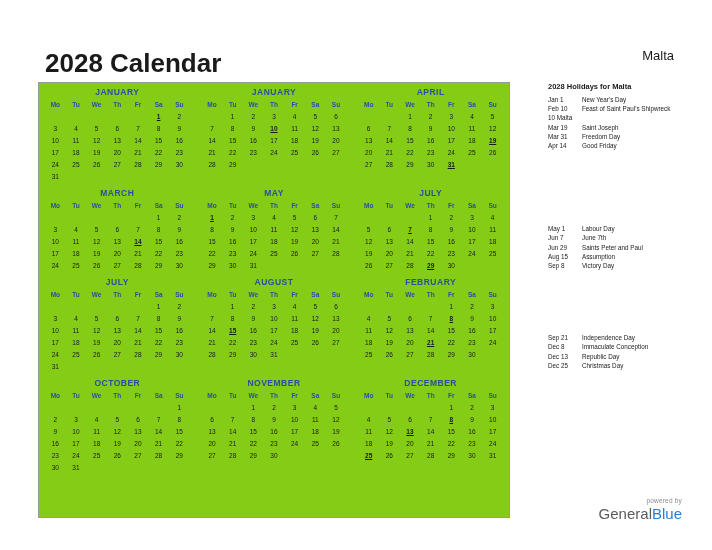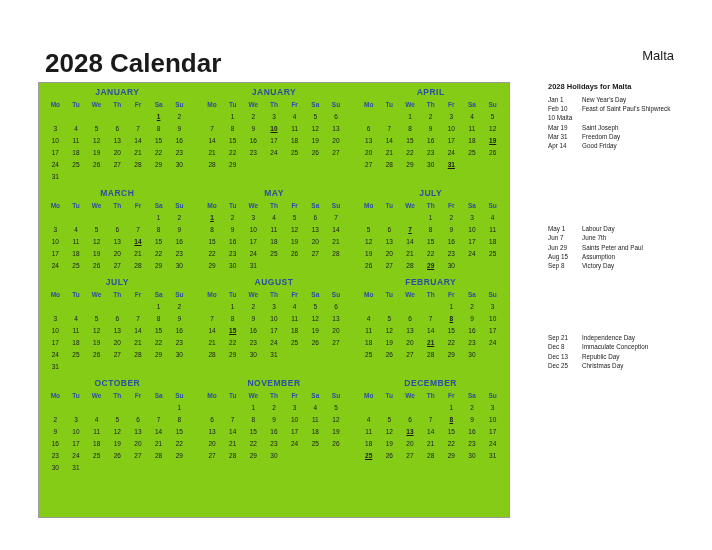--- a/index.html
+++ b/index.html
@@ -1011,14 +1011,18 @@
             <div class="hol-name">Republic Day</div>
           </div>
           <div class="hol-row">
             <div class="hol-date">Dec 25</div>
             <div class="hol-name">Christmas Day</div>
           </div>
         </div>
       </div>
   </div>
 
+  <div class="brand">
+    <div class="brand-powered">powered by</div>
+    <div class="brand-name"><span>General</span><span class="blue">Blue</span></div>
+  </div>
 
 </div>
 
 </body></html>

